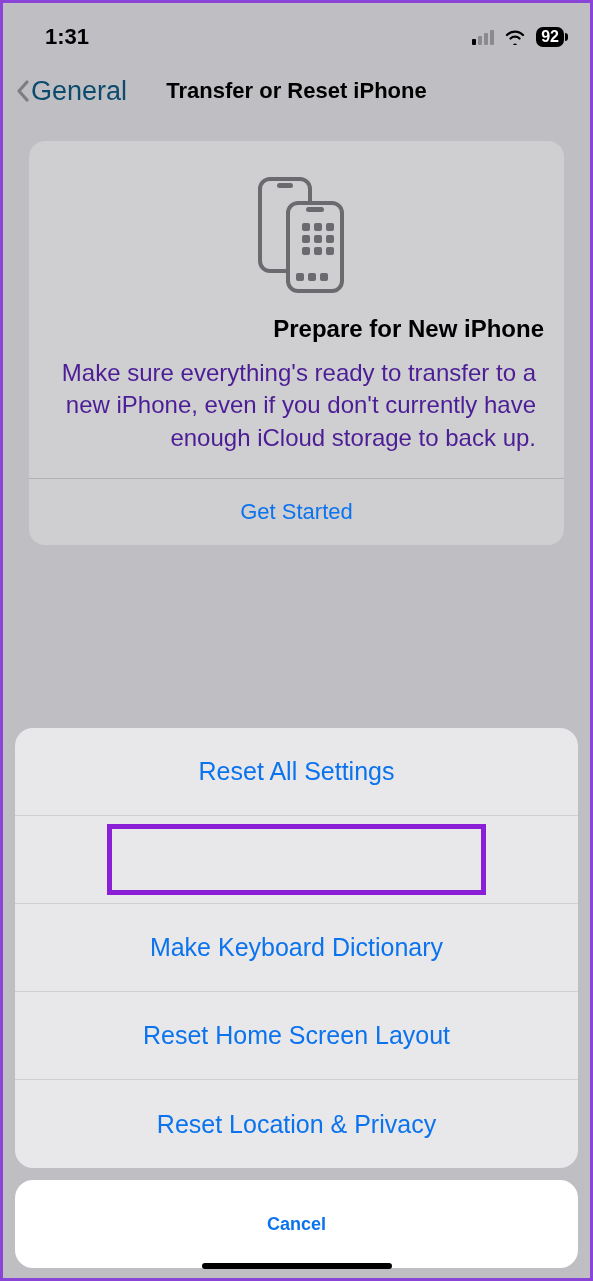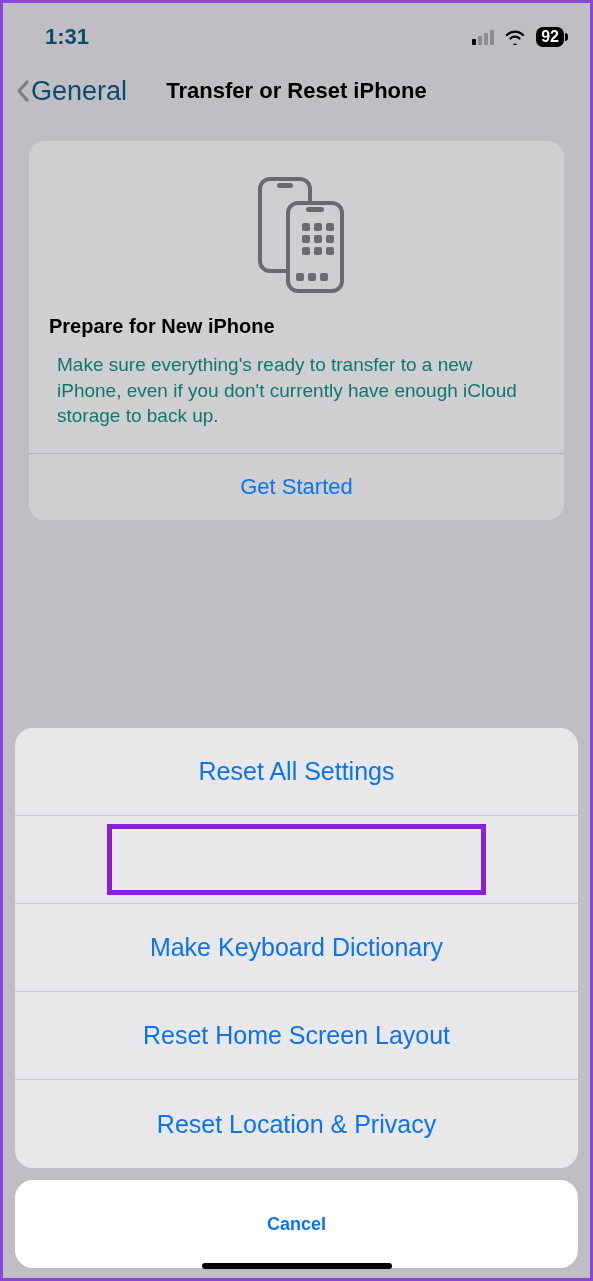--- a/index.html
+++ b/index.html
@@ -20,21 +20,21 @@
     .status-bar {
       display: flex;
       justify-content: space-between;
       align-items: center;
       padding: 16px 26px 8px 42px;
       height: 60px;
     }
     .status-time {
       font-size: 22px;
       font-weight: 600;
-      color: #0c4a6e;
+      color: #000000;
     }
     .status-right {
       display: flex;
       align-items: center;
       gap: 10px;
     }
     .signal-bars {
       display: flex;
       align-items: flex-end;
       gap: 2px;
@@ -103,31 +103,31 @@
       background: #cfcfd2;
       border-radius: 16px;
       padding: 24px 20px 0 20px;
     }
     .card-illustration {
       display: flex;
       justify-content: center;
       padding: 10px 0 20px 0;
     }
     .card-title {
-      text-align: left;
-      font-size: 20px;
+      text-align: right;
+      font-size: 24px;
       font-weight: 600;
       color: #000;
       margin-bottom: 14px;
     }
     .card-desc {
-      text-align: left;
-      font-size: 19px;
+      text-align: right;
+      font-size: 24px;
       line-height: 1.35;
-      color: #0f766e;
+      color: #4c1d95;
       padding: 0 8px 24px 8px;
     }
     .card-divider {
       height: 1px;
       background: #b1b1b5;
       margin: 0 -20px;
     }
     .card-action {
       text-align: center;
       font-size: 22px;

